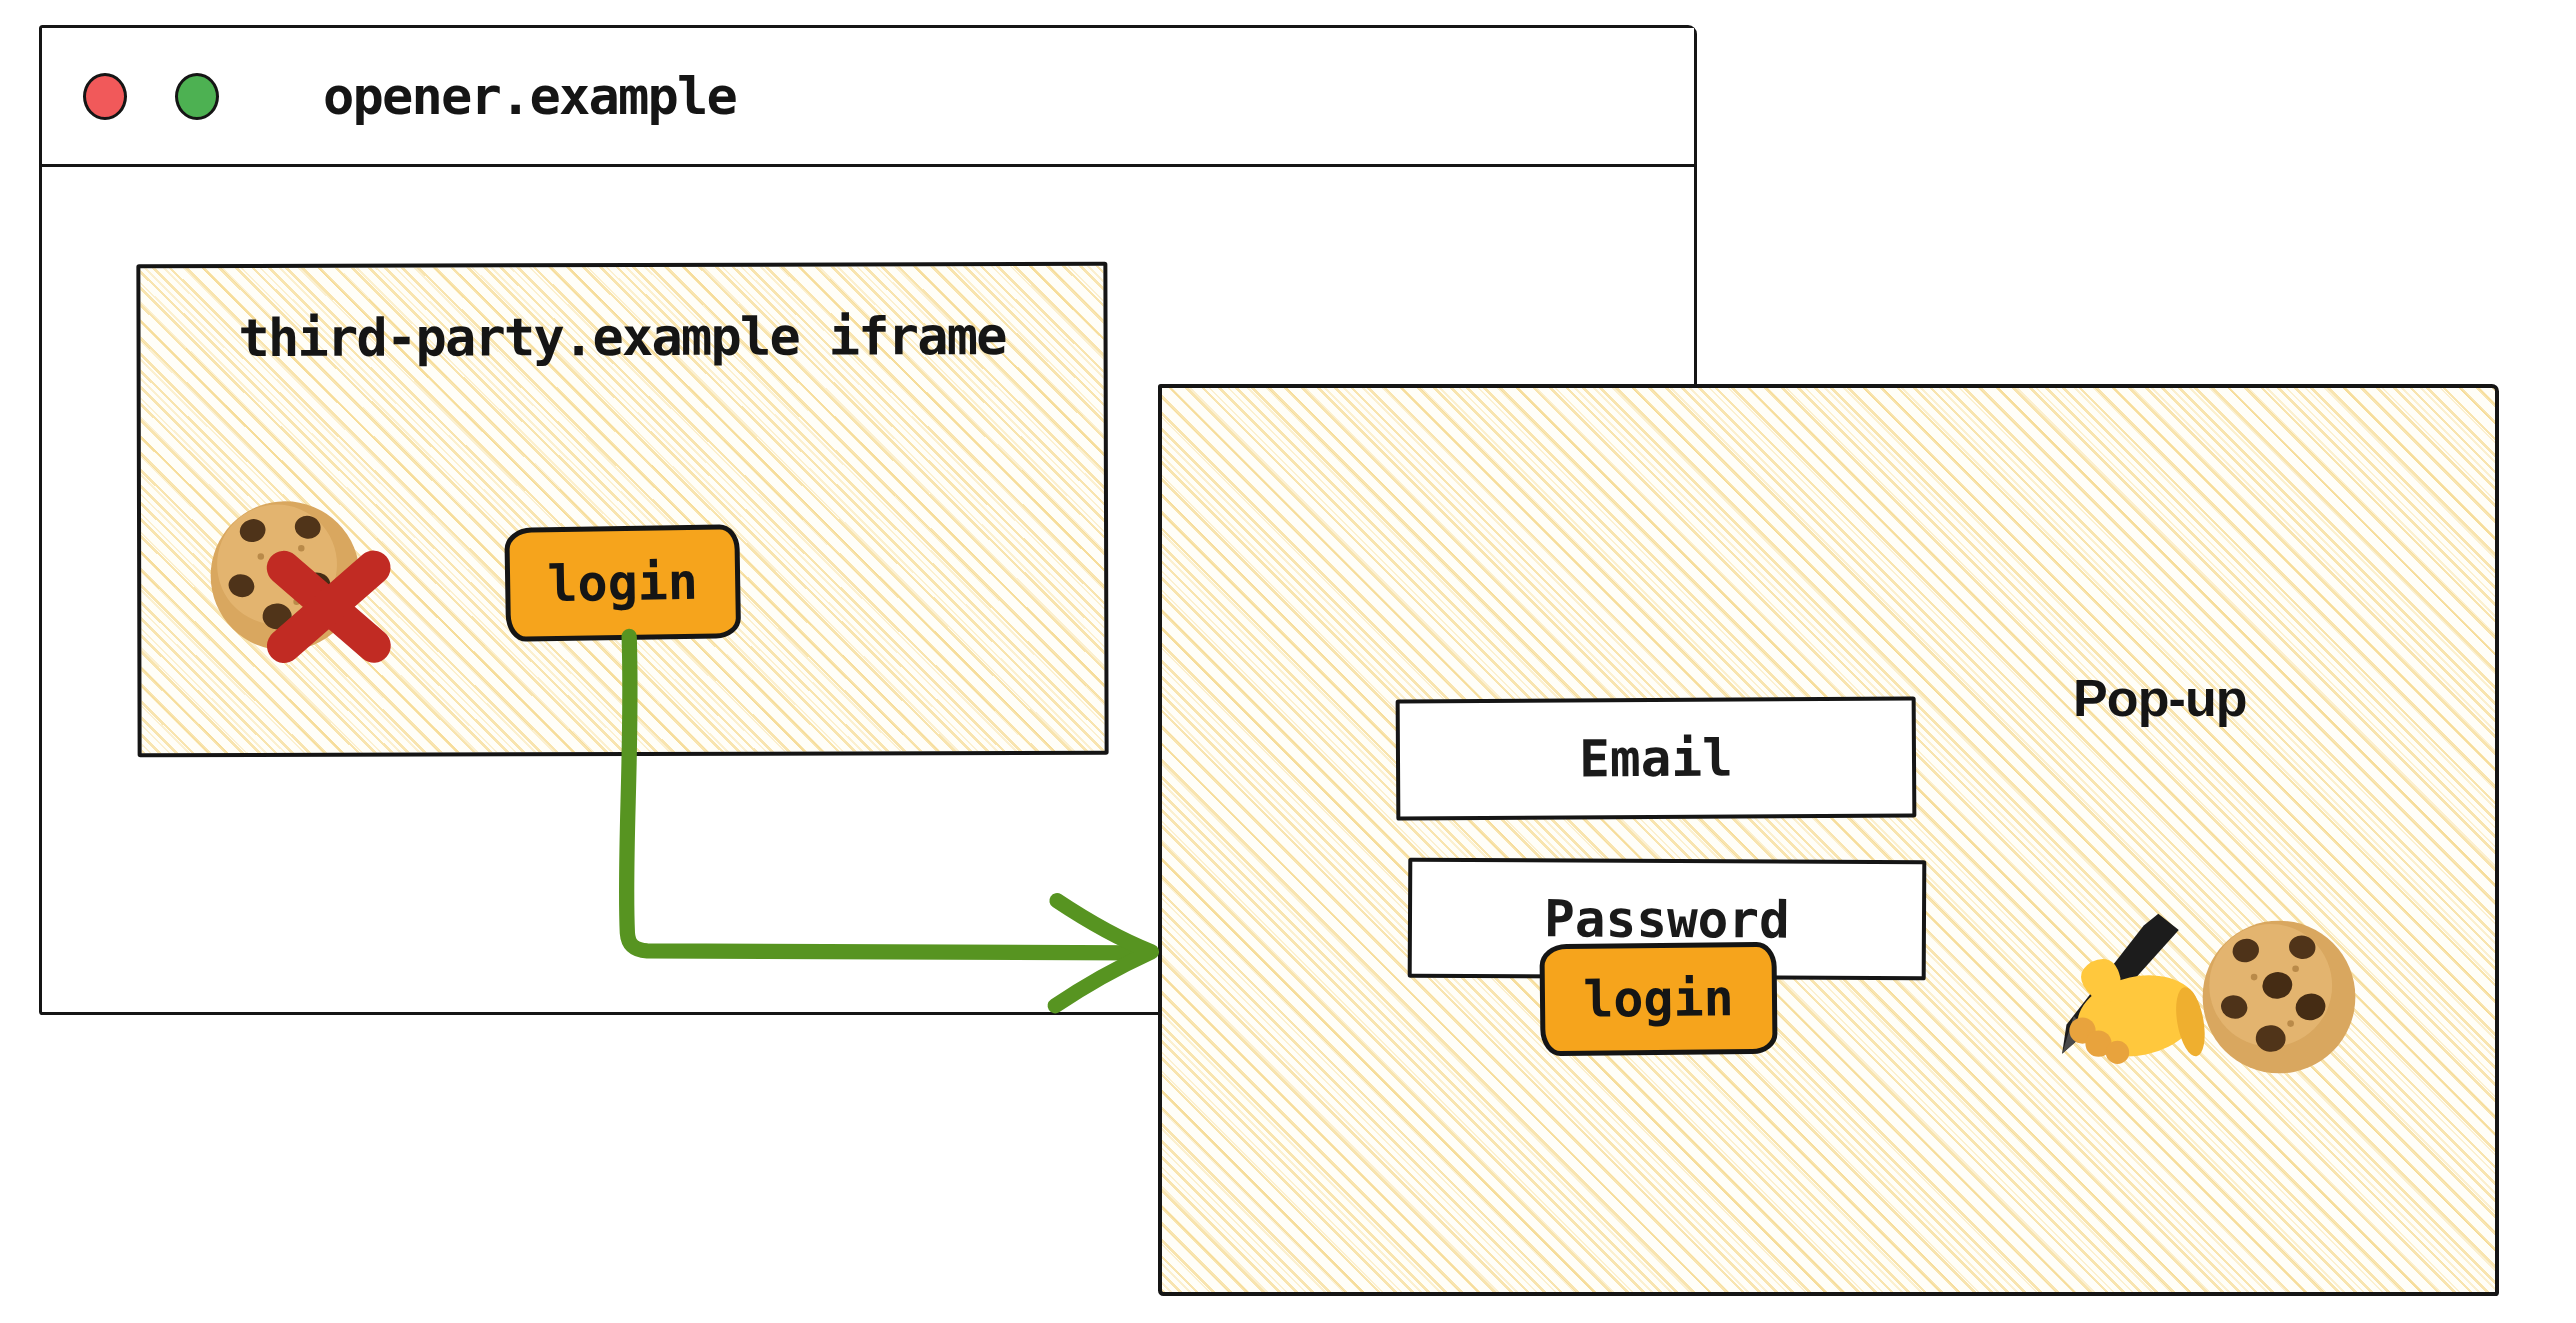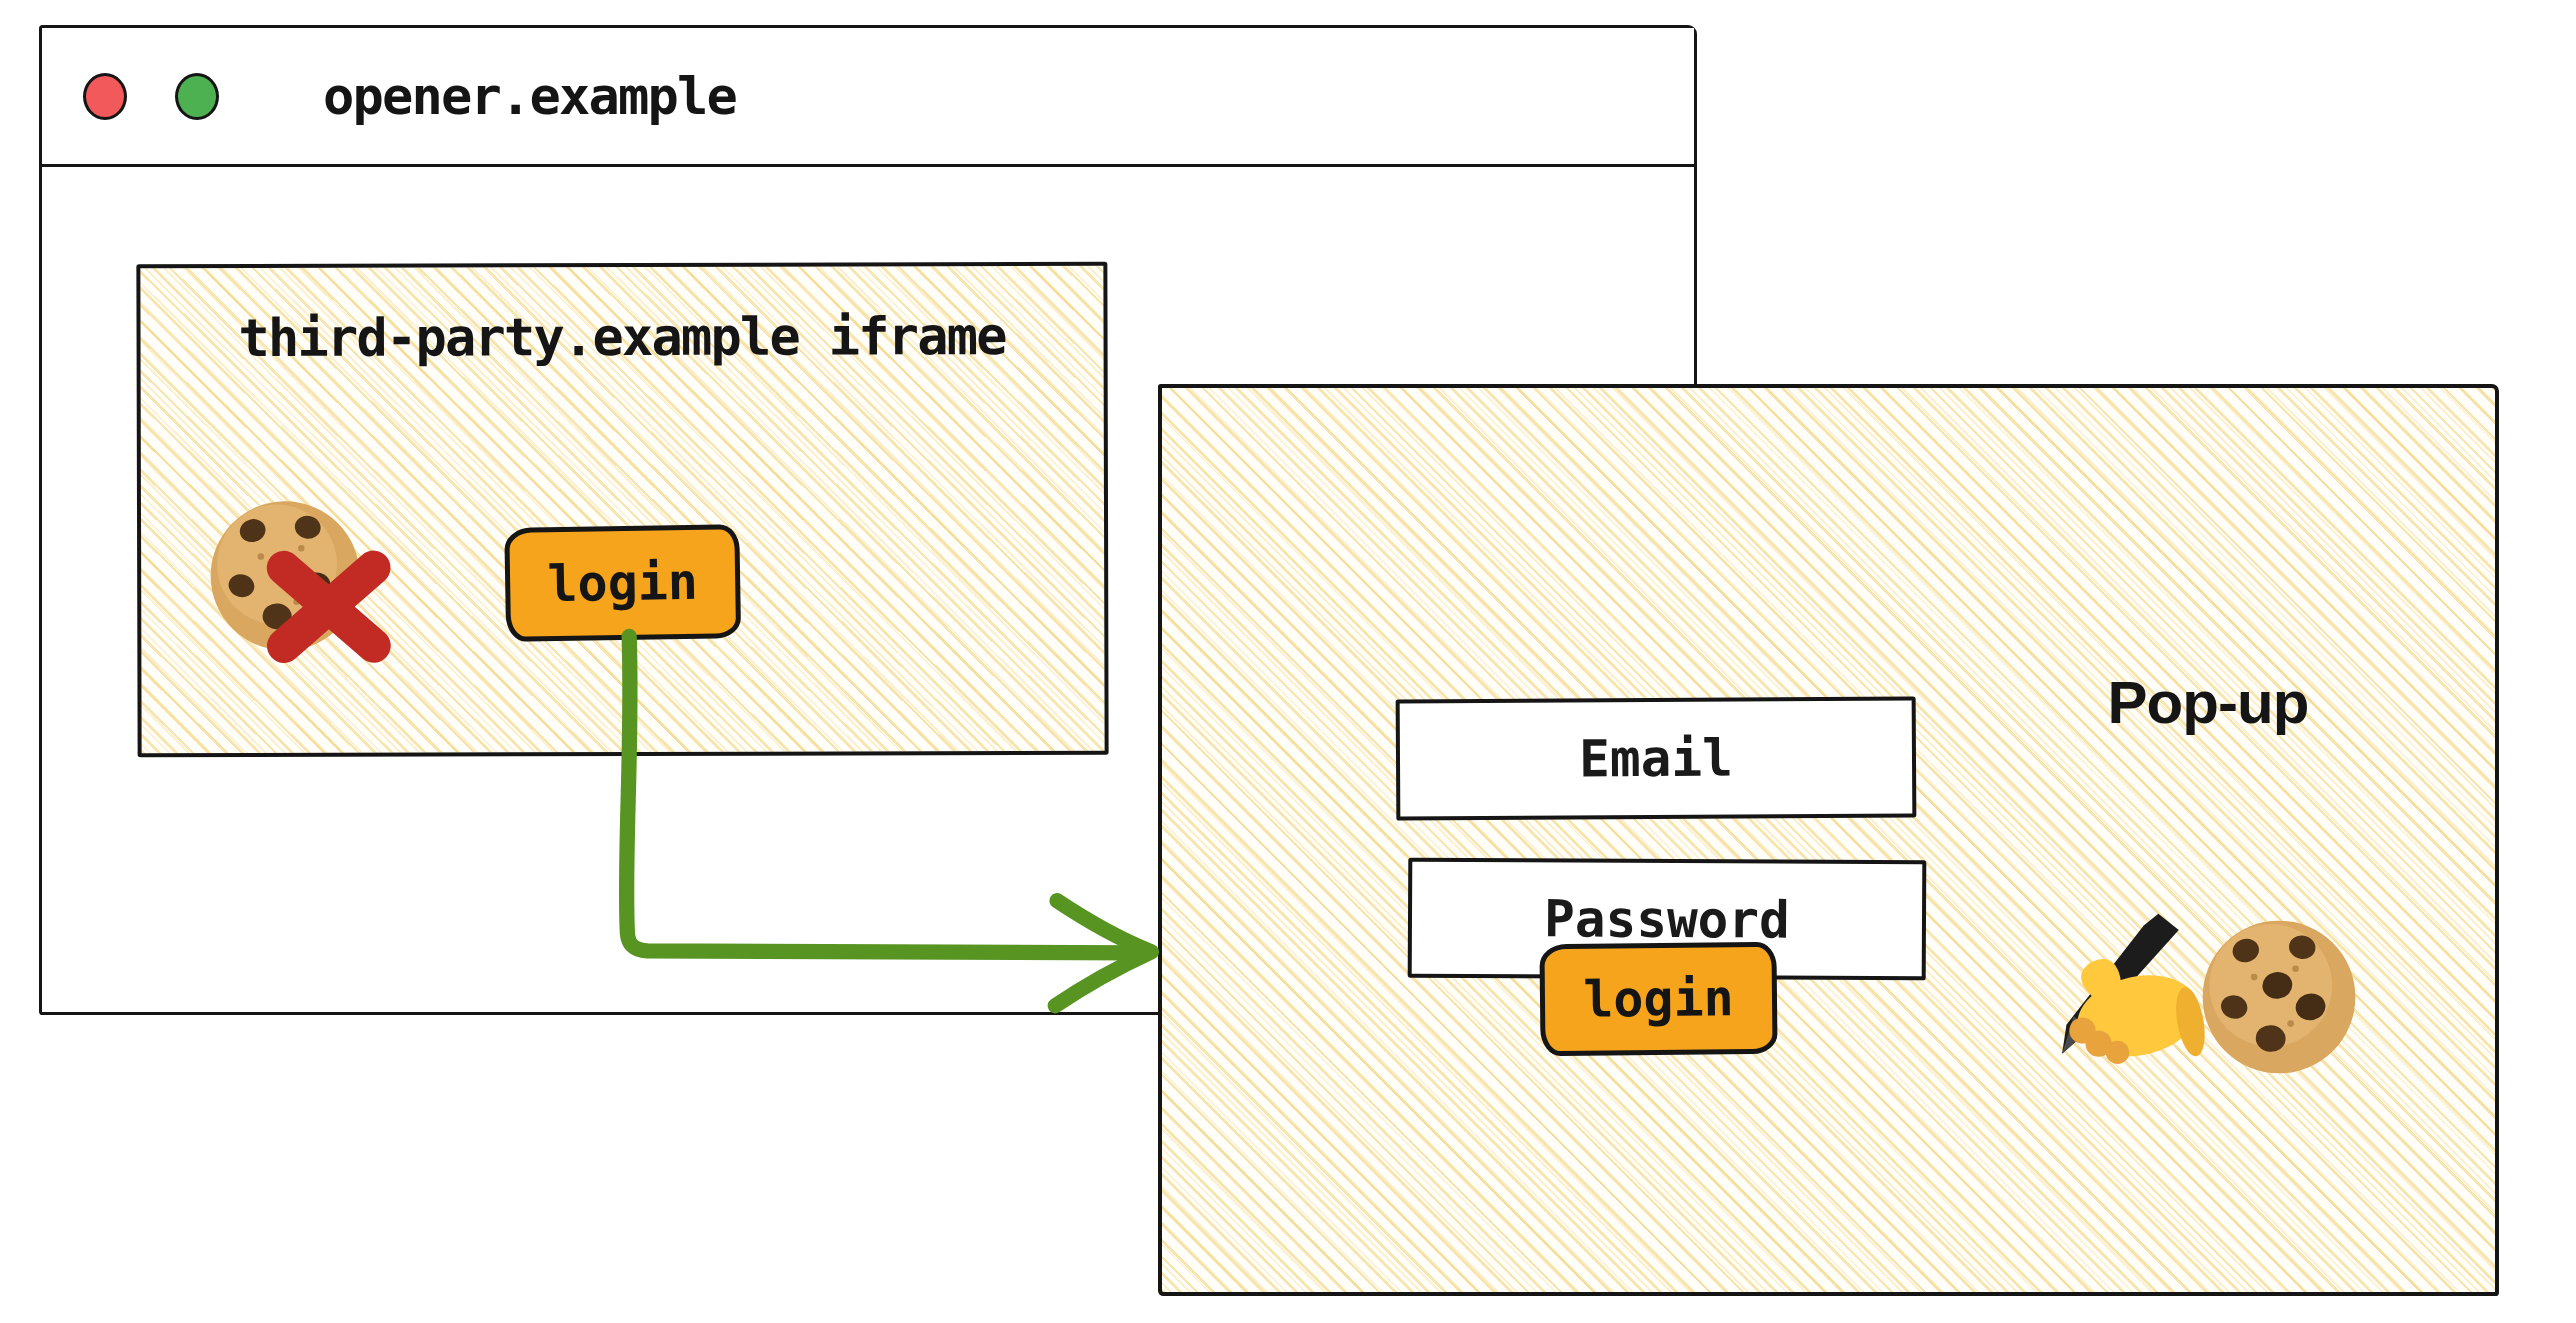--- a/index.html
+++ b/index.html
@@ -48,22 +48,22 @@
              border-radius:27px 20px 25px 20px / 21.6px 25px 20px 27px;box-sizing:border-box;padding:0;}
   .iframe-login{left:364px;top:259px;width:235px;height:114px;transform:rotate(-0.8deg);}
   .popup-login{left:378px;top:555px;width:237px;height:112px;transform:rotate(-0.6deg);}
   
   .field{position:absolute;background:#ffffff;border:4.5px solid #151515;box-sizing:border-box;
          font-family:"DejaVu Sans Mono",monospace;font-size:51px;font-weight:700;
          text-align:center;color:#151515;border-radius:2.7px;outline:none;padding:0 9px;}
   .field::placeholder{color:#1a1a1a;opacity:1;}
   .email{left:234px;top:310px;width:520px;height:121px;transform:rotate(-0.35deg);}
   .password{left:246px;top:471px;width:518px;height:120px;transform:rotate(0.3deg);}
-  .popup-label{position:absolute;left:911px;top:280px;width:270px;text-align:center;
-               font-family:"Liberation Sans",sans-serif;font-weight:700;font-size:60px;
+  .popup-label{position:absolute;left:911px;top:280px;width:270px;
+               font-family:"Liberation Sans",sans-serif;font-weight:700;font-size:52px;
                letter-spacing:-0.9px;color:#151515;}
   .hand{position:absolute;left:868px;top:520px;width:175px;height:175px;}
   .cookie2{position:absolute;left:1034px;top:526px;width:166px;height:166px;}
   
   .arrow{position:absolute;left:0;top:0;width:2576px;height:1324px;z-index:6;pointer-events:none;}
 </style>
 </head>
 <body>
 
 <div id="canvas">

